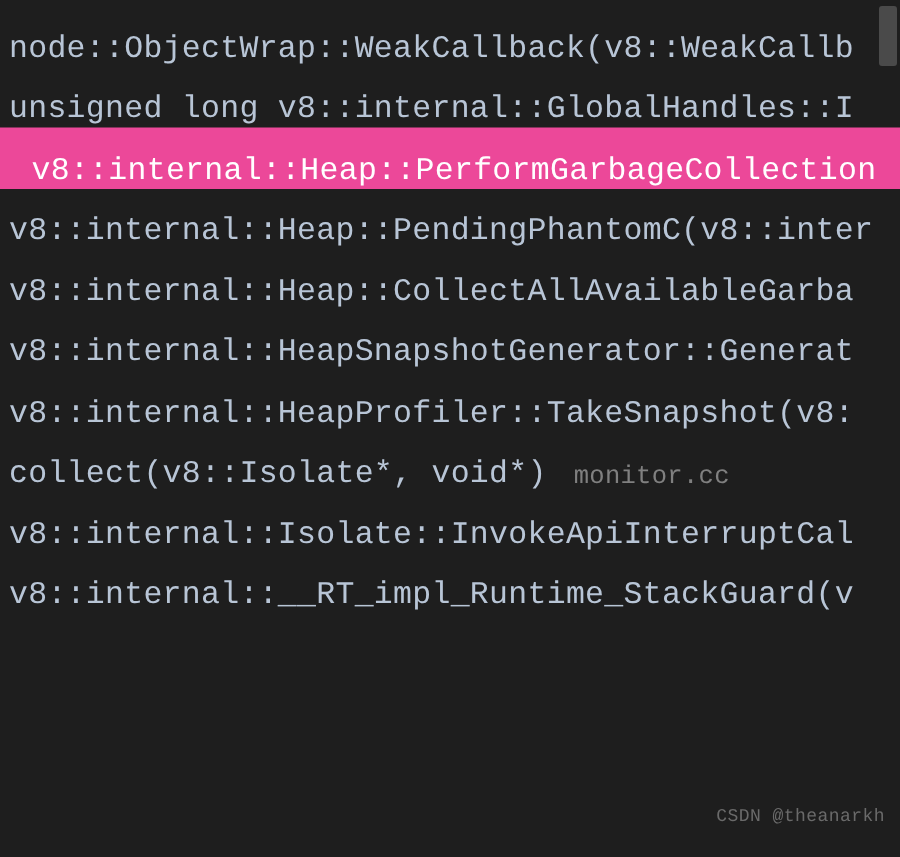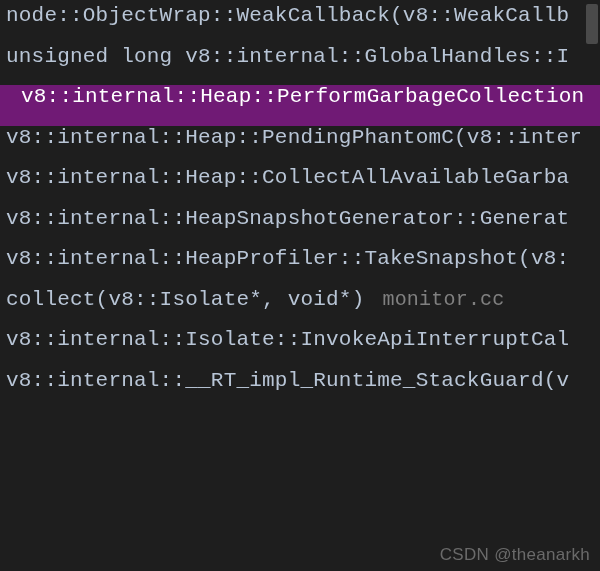--- a/index.html
+++ b/index.html
@@ -16,57 +16,57 @@
       position: relative;
     }
     .stack-list {
       display: flex;
       flex-direction: column;
       padding-top: 4px;
     }
     .stack-row {
       height: 40.5px;
       display: flex;
-      align-items: flex-start;
+      align-items: flex-end;
       padding-left: 6px;
       white-space: nowrap;
       overflow: hidden;
       font-size: 21px;
       letter-spacing: 0.2px;
       color: #b8c5d6;
     }
     .stack-row.selected {
-      background: #701a75;
+      background: #ec4899;
       color: #ffffff;
       padding-left: 21px;
     }
     .stack-text {
       overflow: hidden;
     }
     .source-hint {
       color: #808080;
       margin-left: 18px;
-      font-size: 20px;
+      font-size: 17px;
     }
     .scrollbar {
       position: absolute;
       top: 4px;
       right: 2px;
       width: 12px;
       height: 40px;
       background: #4a4a4a;
       border-radius: 2px;
     }
     .watermark {
       position: absolute;
-      bottom: 6px;
+      bottom: 20px;
       right: 10px;
       color: #6a6a6a;
-      font-size: 17px;
-      font-family: Liberation Sans, sans-serif;
+      font-size: 12px;
+      font-family: Liberation Mono, monospace;
       letter-spacing: 0.3px;
     }
   </style>
 </head>
 <body>
 
 <div class="stack-list">
     <div class="stack-row">
       <span class="stack-text">node::ObjectWrap::WeakCallback(v8::WeakCallb</span>
     </div>

